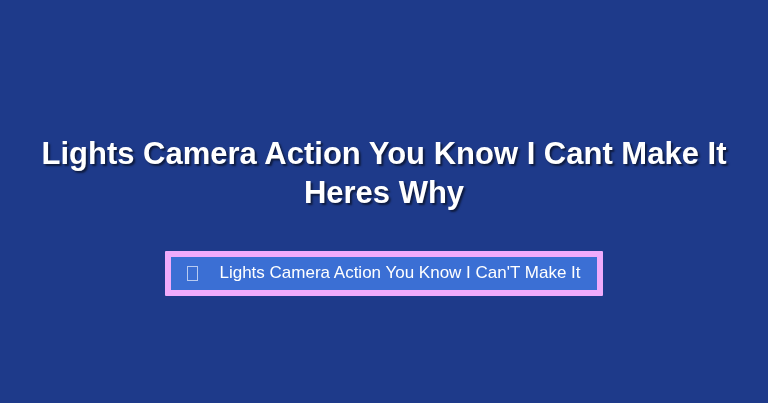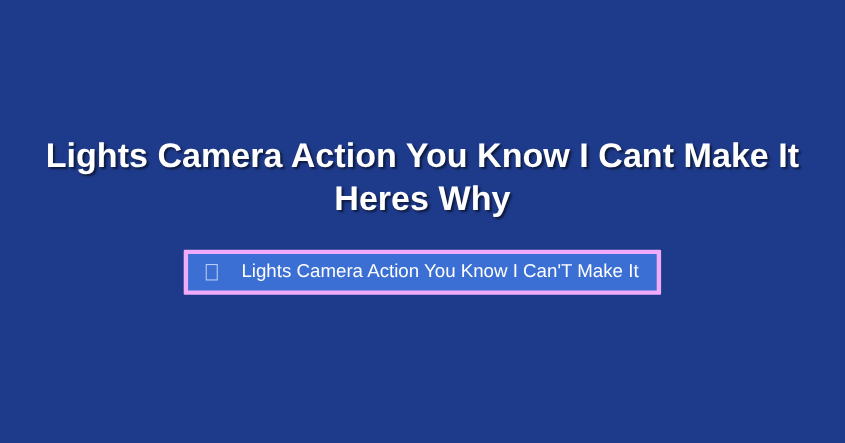--- a/index.html
+++ b/index.html
@@ -28,21 +28,21 @@
 
   .hero {
     width: 700px;
     margin-top: 118px;
     display: flex;
     flex-direction: column;
     align-items: center;
   }
 
   .page-title {
-    margin: 4px;
+    margin: 16px;
     padding: 0;
     width: 690px;
     text-align: center;
     color: #ffffff;
     font-family: "Liberation Sans", sans-serif;
     font-size: 31px;
     font-weight: 700;
     line-height: 39px;
     letter-spacing: 0px;
     text-shadow: 2px 2px 2px rgba(0, 0, 0, 0.55);
@@ -54,21 +54,21 @@
     justify-content: center;
     width: 100%;
   }
 
   .cta-button {
     display: inline-flex;
     align-items: center;
     justify-content: center;
     gap: 21px;
     background: #3b6fd4;
-    border: 4px solid #f0abfc;
+    border: 6px solid #f0abfc;
     border-radius: 1px;
     color: #ffffff;
     font-family: "Liberation Sans", sans-serif;
     font-size: 17px;
     font-weight: 400;
     line-height: 20px;
     padding: 6px 16px 7px 16px;
     cursor: pointer;
     white-space: nowrap;
     box-sizing: border-box;

